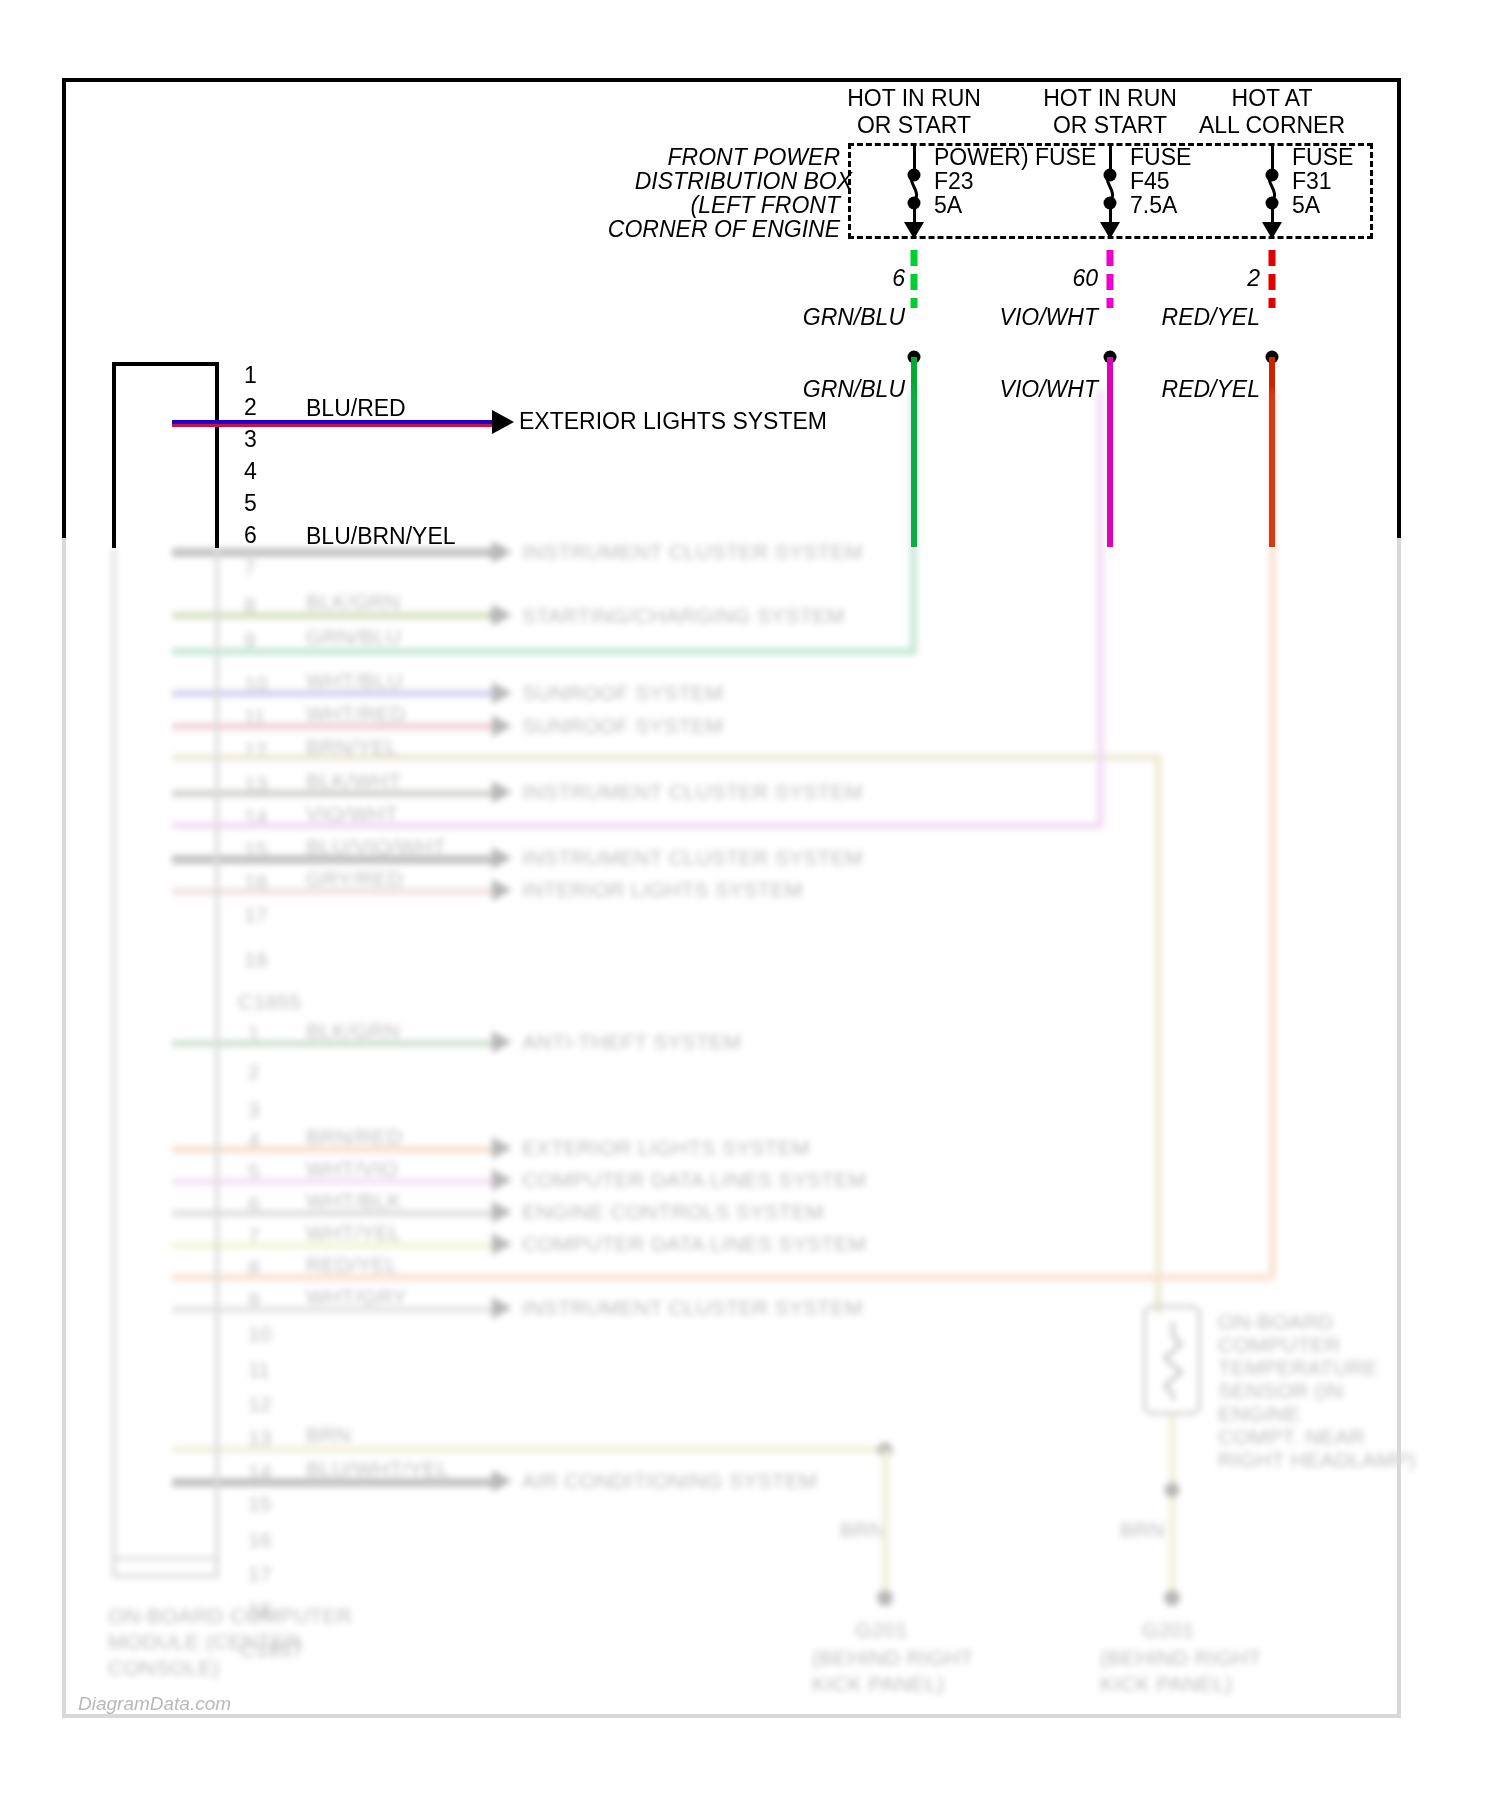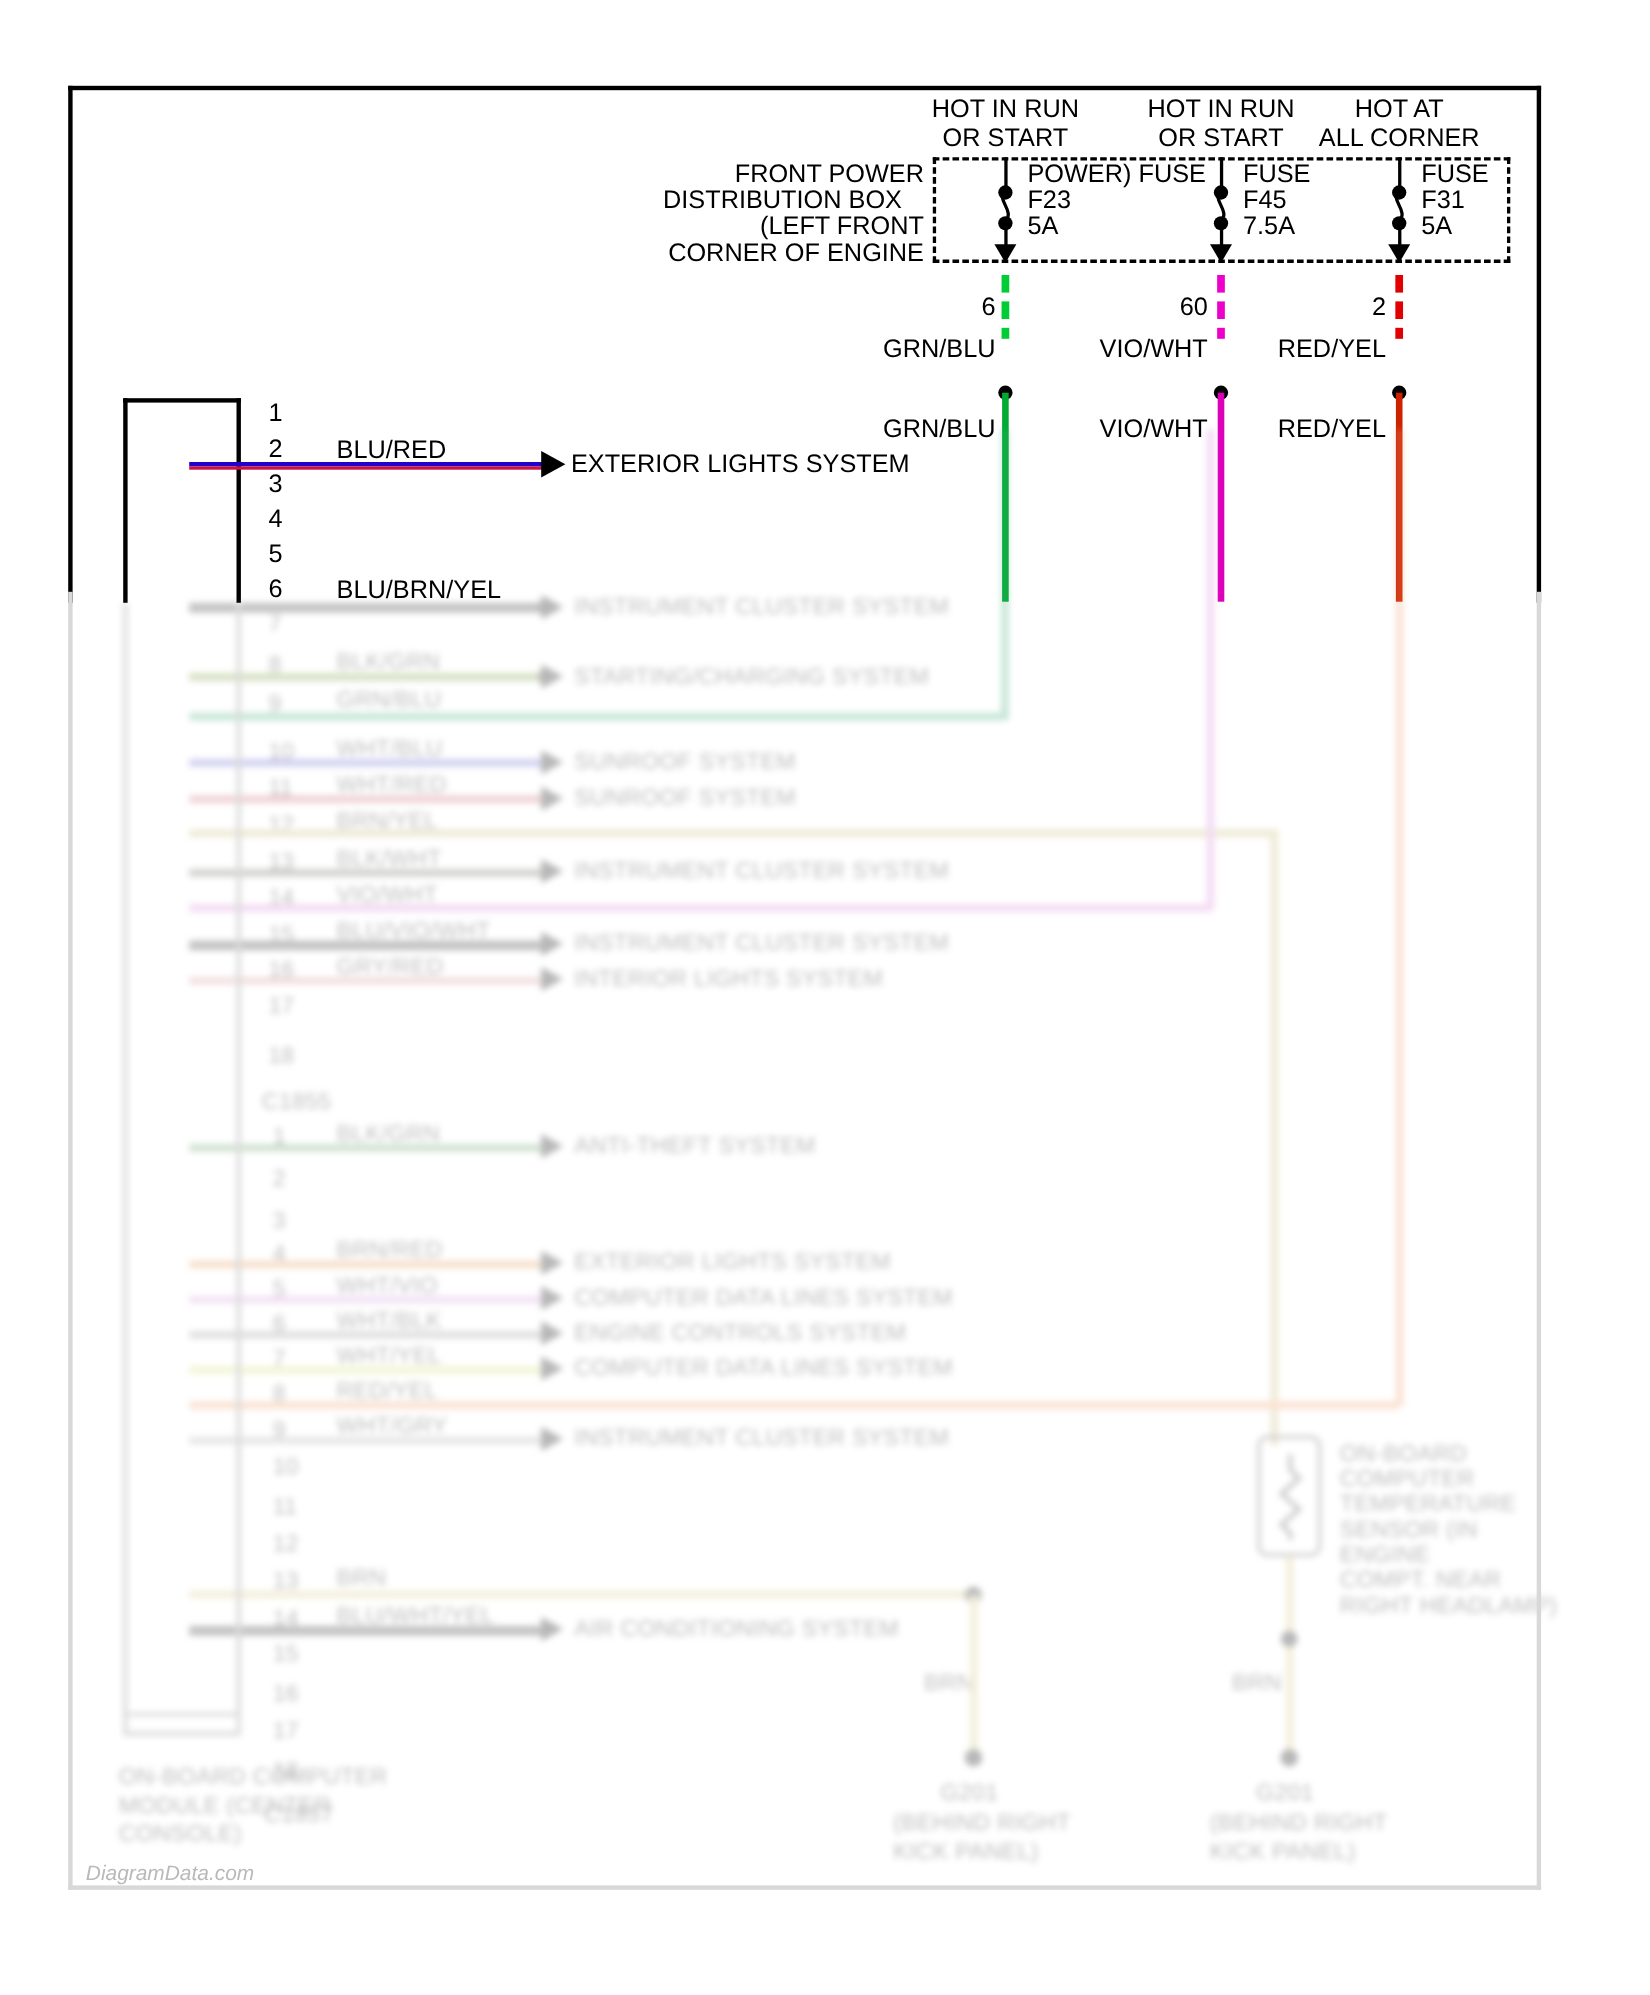--- a/index.html
+++ b/index.html
@@ -11,21 +11,21 @@
   .frame-left{position:absolute;left:62px;top:78px;width:4px;height:470px;background:#000;}
   .frame-right{position:absolute;left:1397px;top:78px;width:4px;height:470px;background:#000;}
 
   
   .faded-shell{position:absolute;left:62px;top:538px;width:1339px;height:1180px;
      border-left:4px solid #d8d8d8;border-right:4px solid #d8d8d8;border-bottom:4px solid #d8d8d8;
      box-sizing:border-box;}
 
   .txt{position:absolute;white-space:nowrap;color:#000;font-size:23px;line-height:27px;}
   .txt.c{text-align:center;transform:translateX(-50%);}
-  .txt.r{transform:translateX(-100%);}
+  .txt.r{transform:translateX(-100%);font-style:italic;}
 
   
   .dashbox{position:absolute;border:3px dashed #000;box-sizing:border-box;background:transparent;}
 
   .vline{position:absolute;background:#000;width:3px;}
   .dot{position:absolute;width:13px;height:13px;border-radius:50%;background:#000;transform:translate(-50%,-50%);}
   .arrowdown{position:absolute;width:0;height:0;border-left:10px solid transparent;border-right:10px solid transparent;border-top:17px solid #000;transform:translateX(-50%);}
   .arrowright{position:absolute;width:0;height:0;border-top:12px solid transparent;border-bottom:12px solid transparent;border-left:22px solid #000;}
 
   .fusewave{position:absolute;transform:translateX(-50%);}
@@ -62,21 +62,21 @@
   <div class="txt c" style="left:914px;top:85px;">HOT IN RUN</div>
   <div class="txt c" style="left:914px;top:112px;">OR START</div>
 
   <div class="txt c" style="left:1110px;top:85px;">HOT IN RUN</div>
   <div class="txt c" style="left:1110px;top:112px;">OR START</div>
 
   <div class="txt c" style="left:1272px;top:85px;">HOT AT</div>
   <div class="txt c" style="left:1272px;top:112px;">ALL CORNER</div>
 
   <div class="txt r" style="left:840px;top:144px;">FRONT POWER</div>
-  <div class="txt r" style="left:820px;top:168px;">DISTRIBUTION BOX</div>
+  <div class="txt r" style="left:852px;top:168px;">DISTRIBUTION BOX</div>
   <div class="txt r" style="left:840px;top:192px;">(LEFT FRONT</div>
   <div class="txt r" style="left:840px;top:216px;">CORNER OF ENGINE</div>
 
   <div class="dashbox" style="left:848px;top:143px;width:525px;height:96px;"></div>
 
   <div class="vline" style="left:913px;top:143px;height:32px;"></div>
   <div class="dot" style="left:914px;top:175px;"></div>
   <svg class="fusewave" style="left:914px;top:175px;" width="26" height="28" viewBox="0 0 26 28">
     <path d="M13 0 C4 7, 22 15, 13 28" stroke="#000" stroke-width="3" fill="none"></path>
   </svg>

